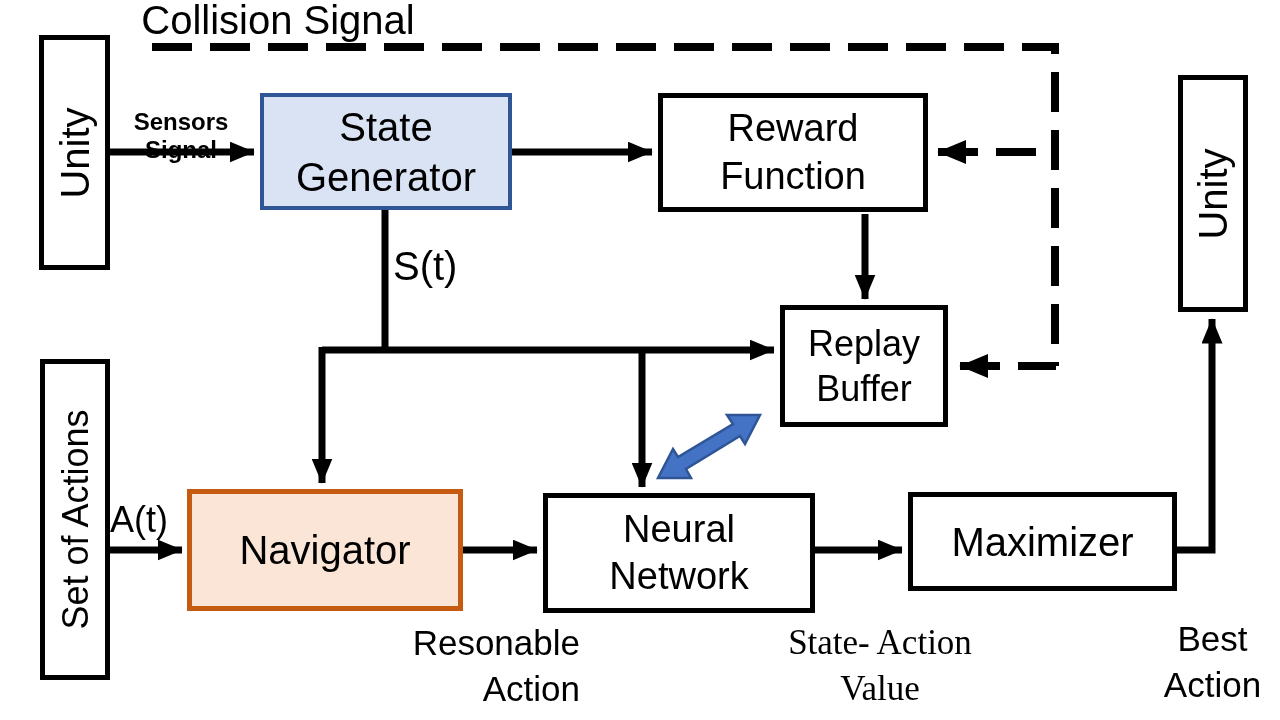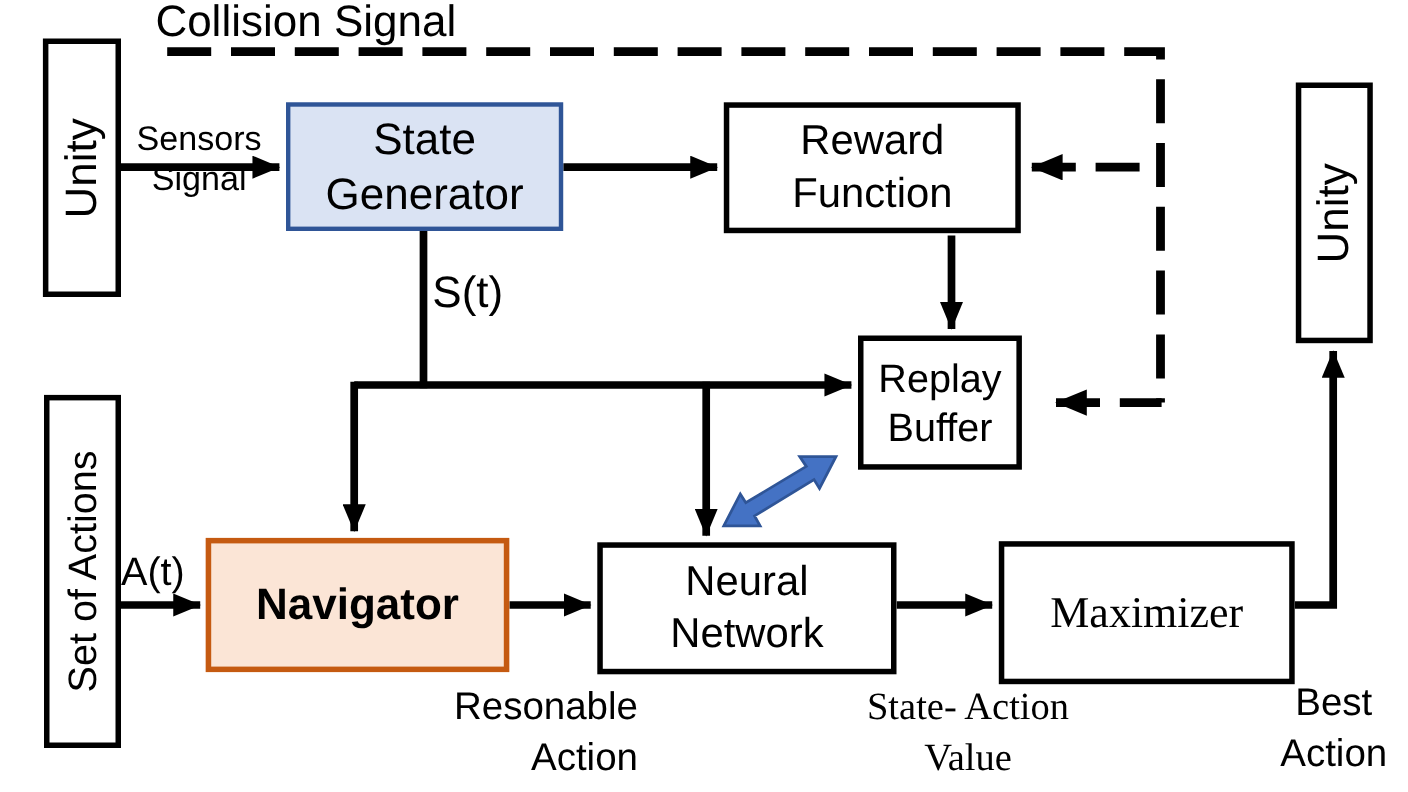--- a/index.html
+++ b/index.html
@@ -29,21 +29,21 @@
   #state-generator{background:var(--state-generator-fill);border:4px solid var(--state-generator-border);font-size:40px;}
   #navigator{background:var(--navigator-fill);border:5px solid var(--navigator-border);font-size:40px;}
   #maximizer{font-size:40px;}
   #unity-left,#unity-right{font-size:40px;}
   #set-of-actions{font-size:36px;}
   #replay-buffer{font-size:36px;}
   .elabel{
     position:absolute;white-space:pre-line;text-align:center;line-height:1.32;
   }
   #lbl-collision{left:108px;top:-6px;width:340px;font-size:40px;}
-  #lbl-sensors{left:110px;top:108px;width:142px;font-size:31px;line-height:1.18;}
+  #lbl-sensors{left:110px;top:108px;width:142px;font-size:24px;line-height:1.18;font-weight:bold;}
   #lbl-st{left:393px;top:240px;font-size:40px;text-align:left;}
   #lbl-at{left:110px;top:496px;font-size:36px;text-align:right;}
   #lbl-resonable{left:340px;top:620px;width:240px;font-size:35px;text-align:right;}
   #lbl-sav{left:750px;top:620px;width:260px;font-size:35px;font-family:Liberation Serif, serif;}
   #lbl-best{left:1145px;top:616px;width:135px;font-size:35px;}
 </style>
 </head>
 <body>
 
 <div id="canvas">
@@ -87,35 +87,35 @@
   <div class="node" id="state-generator" style="left:260px;top:93px;width:252px;height:117px;">
     <span class="lbl">State
 Generator</span>
   </div>
 
   <div class="node" id="reward-function" style="left:658px;top:93px;width:270px;height:119px;">
     <span class="lbl">Reward
 Function</span>
   </div>
 
-  <div class="node" id="replay-buffer" style="left:780px;top:305px;width:149px;height:122px;">
+  <div class="node" id="replay-buffer" style="left:780px;top:305px;width:168px;height:122px;">
     <span class="lbl">Replay
 Buffer</span>
   </div>
 
-  <div class="node" id="navigator" style="left:187px;top:489px;width:276px;height:122px;font-weight:bold;">
+  <div class="node" id="navigator" style="left:187px;top:489px;width:276px;height:122px;">
     <span class="lbl">Navigator</span>
   </div>
 
   <div class="node" id="neural-network" style="left:543px;top:493px;width:272px;height:120px;">
     <span class="lbl">Neural
 Network</span>
   </div>
 
-  <div class="node" id="maximizer" style="left:908px;top:492px;width:269px;height:130px;font-family:Liberation Serif, serif;">
+  <div class="node" id="maximizer" style="left:908px;top:492px;width:269px;height:99px;">
     <span class="lbl">Maximizer</span>
   </div>
 
   <div class="node vnode" id="unity-right" style="left:1178px;top:75px;width:70px;height:237px;">
     <span class="lbl">Unity</span>
   </div>
 
   <div class="elabel" id="lbl-collision">Collision Signal</div>
   <div class="elabel" id="lbl-sensors">Sensors
 Signal</div>

